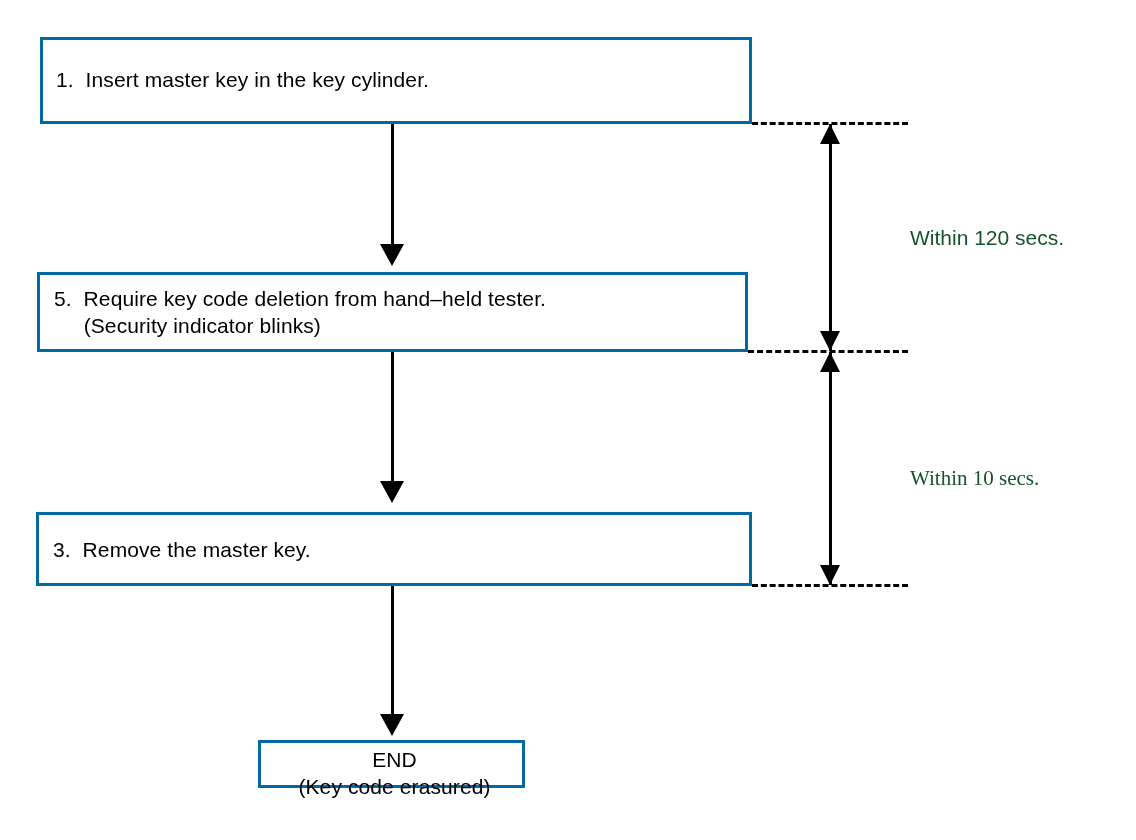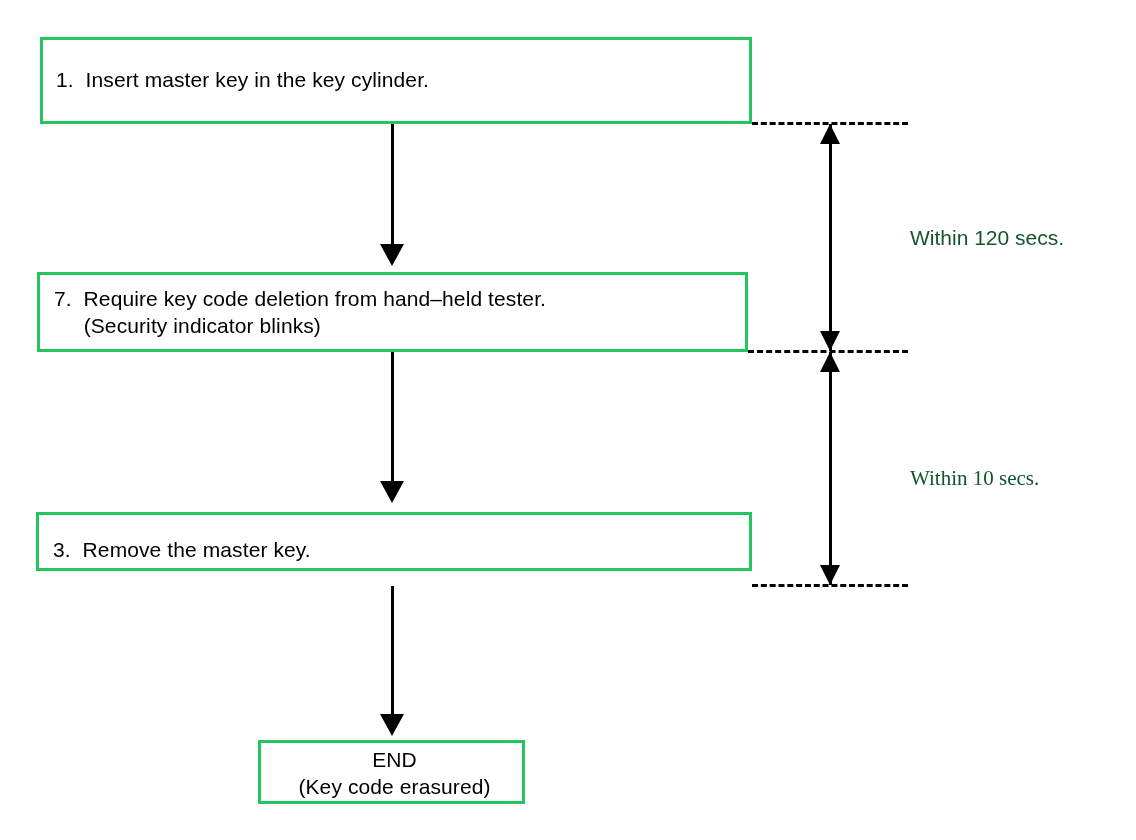--- a/index.html
+++ b/index.html
@@ -18,43 +18,43 @@
   #canvas {
     position: absolute;
     left: 0;
     top: 0;
     width: 1136px;
     height: 840px;
   }
   .node {
     position: absolute;
     box-sizing: border-box;
-    border: 3px solid #22c55e;
+    border: 3px solid #0369a1;
     background: #ffffff;
     z-index: 3;
   }
   .node-text {
     position: absolute;
     white-space: pre;
     font-size: 21px;
     line-height: 27px;
     letter-spacing: 0.1px;
     color: #000000;
   }
   
   #step1 { left: 40px;  top: 37px;  width: 712px; height: 87px; }
   #step1 .node-text { left: 13px; top: 26px; }
 
   #step2 { left: 37px;  top: 272px; width: 711px; height: 80px; }
   #step2 .node-text { left: 14px; top: 10px; }
 
-  #step3 { left: 36px;  top: 512px; width: 716px; height: 59px; }
+  #step3 { left: 36px;  top: 512px; width: 716px; height: 74px; }
   #step3 .node-text { left: 14px; top: 21px; }
 
-  #endbox { left: 258px; top: 740px; width: 267px; height: 64px; }
+  #endbox { left: 258px; top: 740px; width: 267px; height: 48px; }
   #endbox .node-text {
     left: 0; top: 3px; width: 267px;
     text-align: center;
   }
 
   
   .conn {
     position: absolute;
     width: 3px;
     background: #000000;
@@ -135,21 +135,21 @@
 <div id="canvas">
 
   <div class="node" id="step1">
     <div class="node-text">1.  Insert master key in the key cylinder.</div>
   </div>
 
   <div class="conn" id="conn1"></div>
   <div class="conn-head" id="conn1-head"></div>
 
   <div class="node" id="step2">
-    <div class="node-text">7.  Require key code deletion from hand–held tester.
+    <div class="node-text">5.  Require key code deletion from hand–held tester.
      (Security indicator blinks)</div>
   </div>
 
   <div class="conn" id="conn2"></div>
   <div class="conn-head" id="conn2-head"></div>
 
   <div class="node" id="step3">
     <div class="node-text">3.  Remove the master key.</div>
   </div>
 

